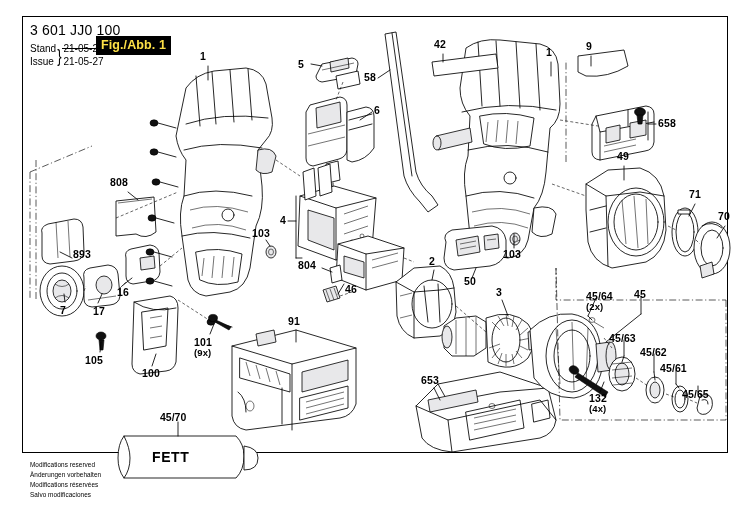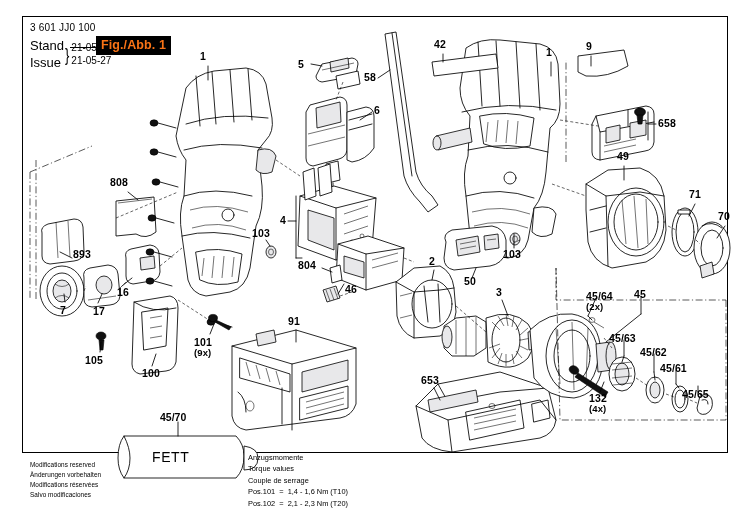--- a/index.html
+++ b/index.html
@@ -10,47 +10,47 @@
 
   
   .frame-line{position:absolute;background:#000;}
   .fl-top{left:22px;top:16px;width:706px;height:1px;}
   .fl-bot{left:22px;top:452px;width:706px;height:1px;}
   .fl-l{left:22px;top:16px;width:1px;height:437px;}
   .fl-r{left:727px;top:16px;width:1px;height:437px;}
 
   
   .hdr{position:absolute;left:30px;top:22px;font-size:8.5px;line-height:1.25;}
-  .hdr-num{font-size:10px;letter-spacing:.2px;margin-bottom:2px;}
+  .hdr-num{font-size:14px;letter-spacing:.2px;margin-bottom:2px;}
   .hdr-rows{display:flex;align-items:center;}
-  .hdr-lbls{font-size:13px;line-height:1.35;}
+  .hdr-lbls{font-size:10px;line-height:1.35;}
   .hdr-brace{font-size:13px;line-height:1;margin:0 2px 0 1px;
              transform:scaleY(1.45);}
   .hdr-dates{font-size:10px;line-height:1.35;}
   .struck{position:relative;display:inline-block;}
   .struck:after{content:"";position:absolute;left:-1px;right:-1px;top:50%;
                 height:1px;background:#000;}
-  .figbox{position:absolute;left:96px;top:36px;background:#000;color:#f97316;
+  .figbox{position:absolute;left:96px;top:36px;background:#000;color:#fde047;
           font-weight:bold;font-size:12.5px;padding:2px 5px 3px 5px;
           letter-spacing:.1px;}
 
   
   .foot-legal{position:absolute;left:30px;top:460px;font-size:6.4px;
               line-height:1.55;letter-spacing:.05px;}
   .torque{position:absolute;left:248px;top:452px;font-size:7.4px;
           line-height:1.55;}
   .torque .trow{white-space:pre;}
 
   
   .lbl{position:absolute;font-size:10.5px;font-weight:bold;white-space:nowrap;
        letter-spacing:.1px;}
   .lbl .sub{display:block;font-size:9.5px;font-weight:bold;text-align:left;
             margin-top:-1px;}
   .fett-lbl{position:absolute;font-size:10.5px;font-weight:bold;}
-  .fett-text{position:absolute;font-size:14px;font-weight:normal;letter-spacing:.6px;}
+  .fett-text{position:absolute;font-size:14px;font-weight:bold;letter-spacing:.6px;}
 
   svg.art{position:absolute;left:0;top:0;width:750px;height:530px;
           pointer-events:none;}
   .ln{fill:none;stroke:#000;stroke-width:0.85;stroke-linejoin:round;
       stroke-linecap:round;}
   .ln-t{fill:none;stroke:#000;stroke-width:0.55;}
   .fl-w{fill:#fff;stroke:#000;stroke-width:0.85;stroke-linejoin:round;}
   .fl-g{fill:#e8e8ea;stroke:#000;stroke-width:0.8;stroke-linejoin:round;}
   .fl-k{fill:#111;stroke:#000;stroke-width:0.6;}
   .dash{fill:none;stroke:#000;stroke-width:0.6;stroke-dasharray:3 2.2;}
@@ -518,21 +518,14 @@
   <div class="fett-lbl" style="left:160px;top:411px">45/70</div>
   <div class="fett-text" style="left:152px;top:449px">FETT</div>
 
   <div class="foot-legal">
     <div>Modifications reserved</div>
     <div>Änderungen vorbehalten</div>
     <div>Modifications réservées</div>
     <div>Salvo modificaciones</div>
   </div>
 
-  <div class="torque">
-    <div class="trow">Anzugsmomente</div>
-    <div class="trow">Torque values</div>
-    <div class="trow">Couple de serrage</div>
-    <div class="trow">Pos.101  =  1,4 - 1,6 Nm (T10)</div>
-    <div class="trow">Pos.102  =  2,1 - 2,3 Nm (T20)</div>
-  </div>
 
 </div>
 
 </body></html>

